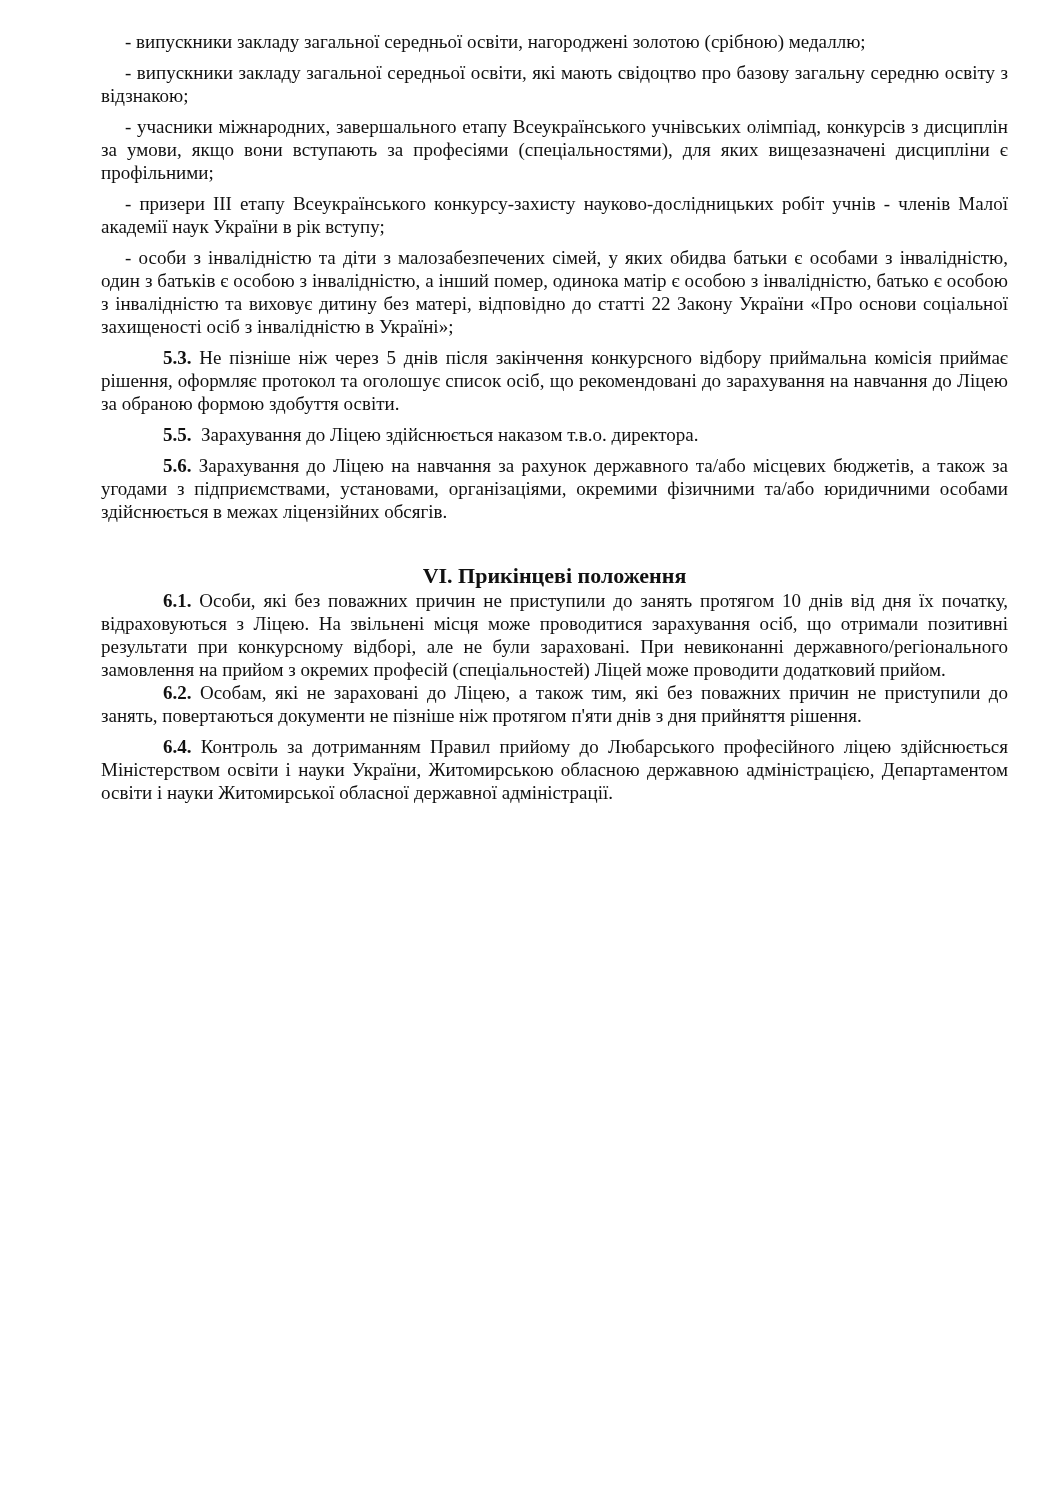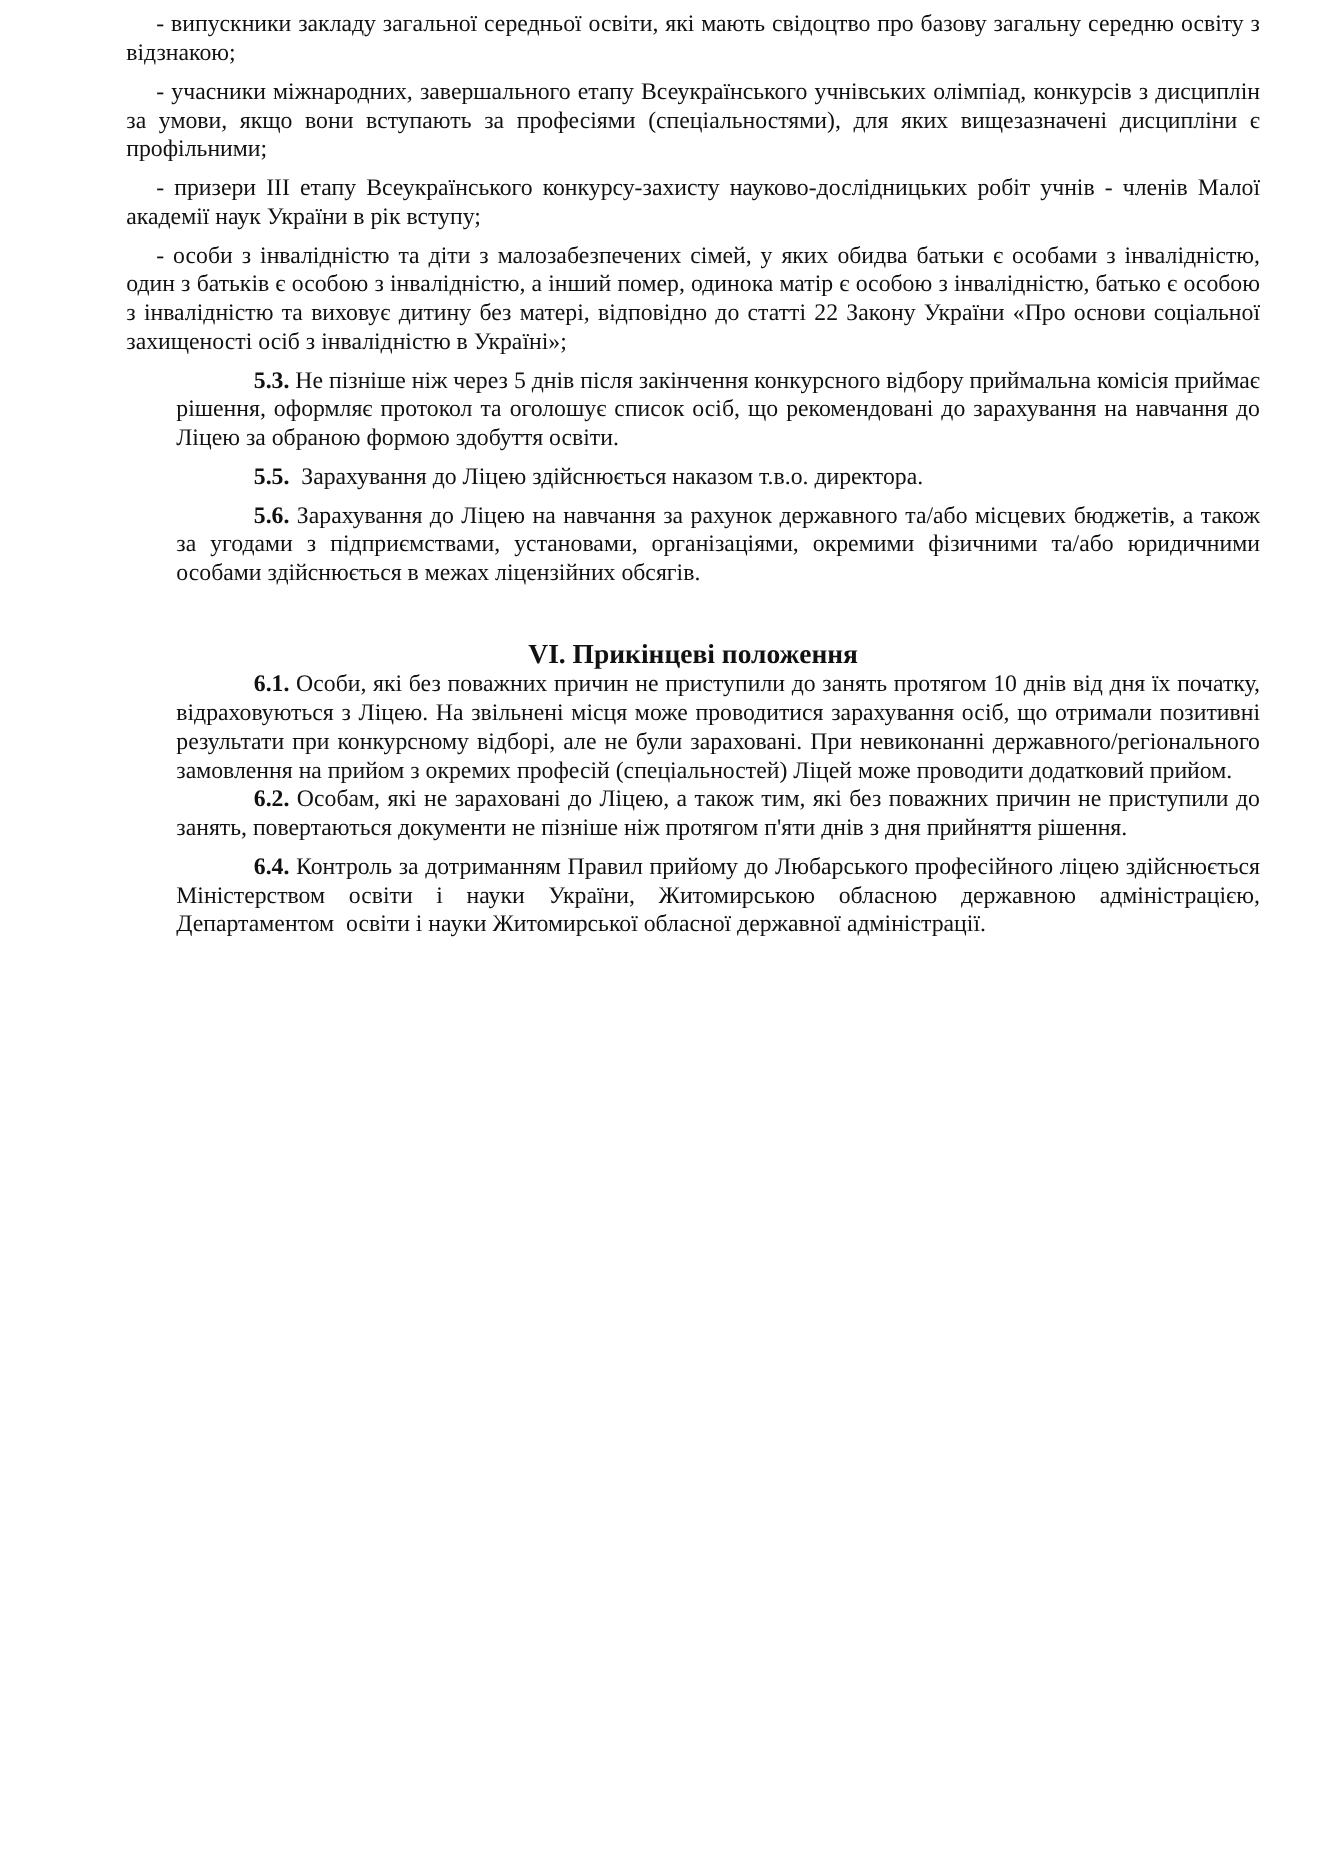--- a/index.html
+++ b/index.html
@@ -12,36 +12,37 @@
       font-family: "Liberation Serif", serif;
       font-size: 19px;
       line-height: 23px;
       color: #111111;
       text-align: justify;
     }
     .p {
       margin: 0;
       text-indent: 24px;
     }
-    .p.num { text-indent: 62px; margin-left: 40px; }
+    .p.num { text-indent: 62px; }
     .gap8 { margin-top: 8px; }
     .b { font-weight: bold; }
     .heading {
       text-align: center;
       font-weight: bold;
       font-size: 22px;
       line-height: 26px;
       margin: 0;
       text-indent: 0;
     }
   </style>
 </head>
 <body>
 
 <div class="page">
+  <p class="p" style="margin-top:30px;">- випускники закладу загальної середньої освіти, нагороджені золотою (срібною) медаллю;</p>
   <p class="p gap8">- випускники закладу загальної середньої освіти, які мають свідоцтво про базову загальну середню освіту з відзнакою;</p>
   <p class="p gap8">- учасники міжнародних, завершального етапу Всеукраїнського учнівських олімпіад, конкурсів з дисциплін за умови, якщо вони вступають за професіями (спеціальностями), для яких вищезазначені дисципліни є профільними;</p>
   <p class="p gap8">- призери ІІІ етапу Всеукраїнського конкурсу-захисту науково-дослідницьких робіт учнів - членів Малої академії наук України в рік вступу;</p>
   <p class="p gap8">- особи з інвалідністю та діти з малозабезпечених сімей, у яких обидва батьки є особами з інвалідністю, один з батьків є особою з інвалідністю, а інший помер, одинока матір є особою з інвалідністю, батько є особою з інвалідністю та виховує дитину без матері, відповідно до статті 22 Закону України «Про основи соціальної захищеності осіб з інвалідністю в Україні»;</p>
 
   <p class="p num gap8"><span class="b">5.3.</span><span> Не пізніше ніж через 5 днів після закінчення конкурсного відбору приймальна комісія приймає рішення, оформляє протокол та оголошує список осіб, що рекомендовані до зарахування на навчання до Ліцею за обраною формою здобуття освіти.</span></p>
   <p class="p num gap8"><span class="b">5.5.</span><span style="white-space:pre-wrap;">  Зарахування до Ліцею здійснюється наказом т.в.о. директора.</span></p>
   <p class="p num gap8"><span class="b">5.6.</span><span> Зарахування до Ліцею на навчання за рахунок державного та/або місцевих бюджетів, а також за угодами з підприємствами, установами, організаціями, окремими фізичними та/або юридичними особами здійснюється в межах ліцензійних обсягів.</span></p>
 
   <h2 class="heading" style="margin-top:40px;">VI. Прикінцеві положення</h2>

